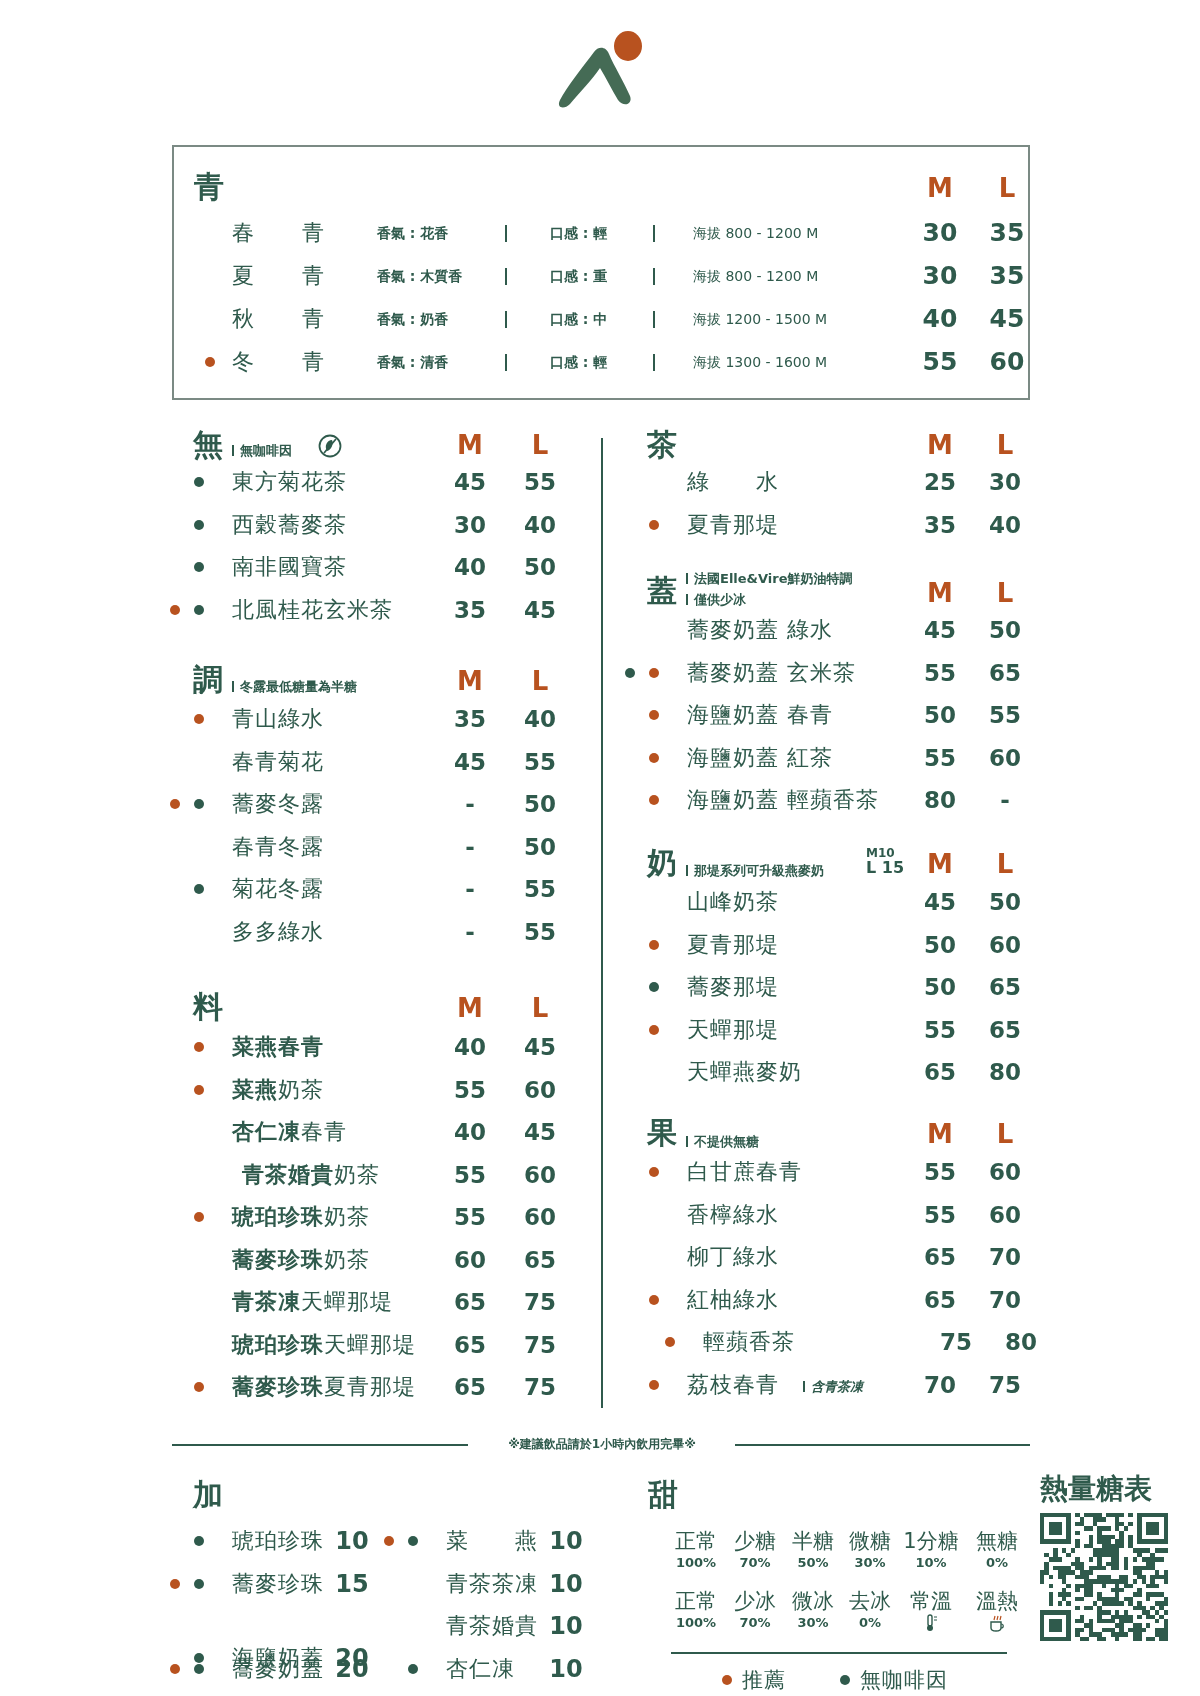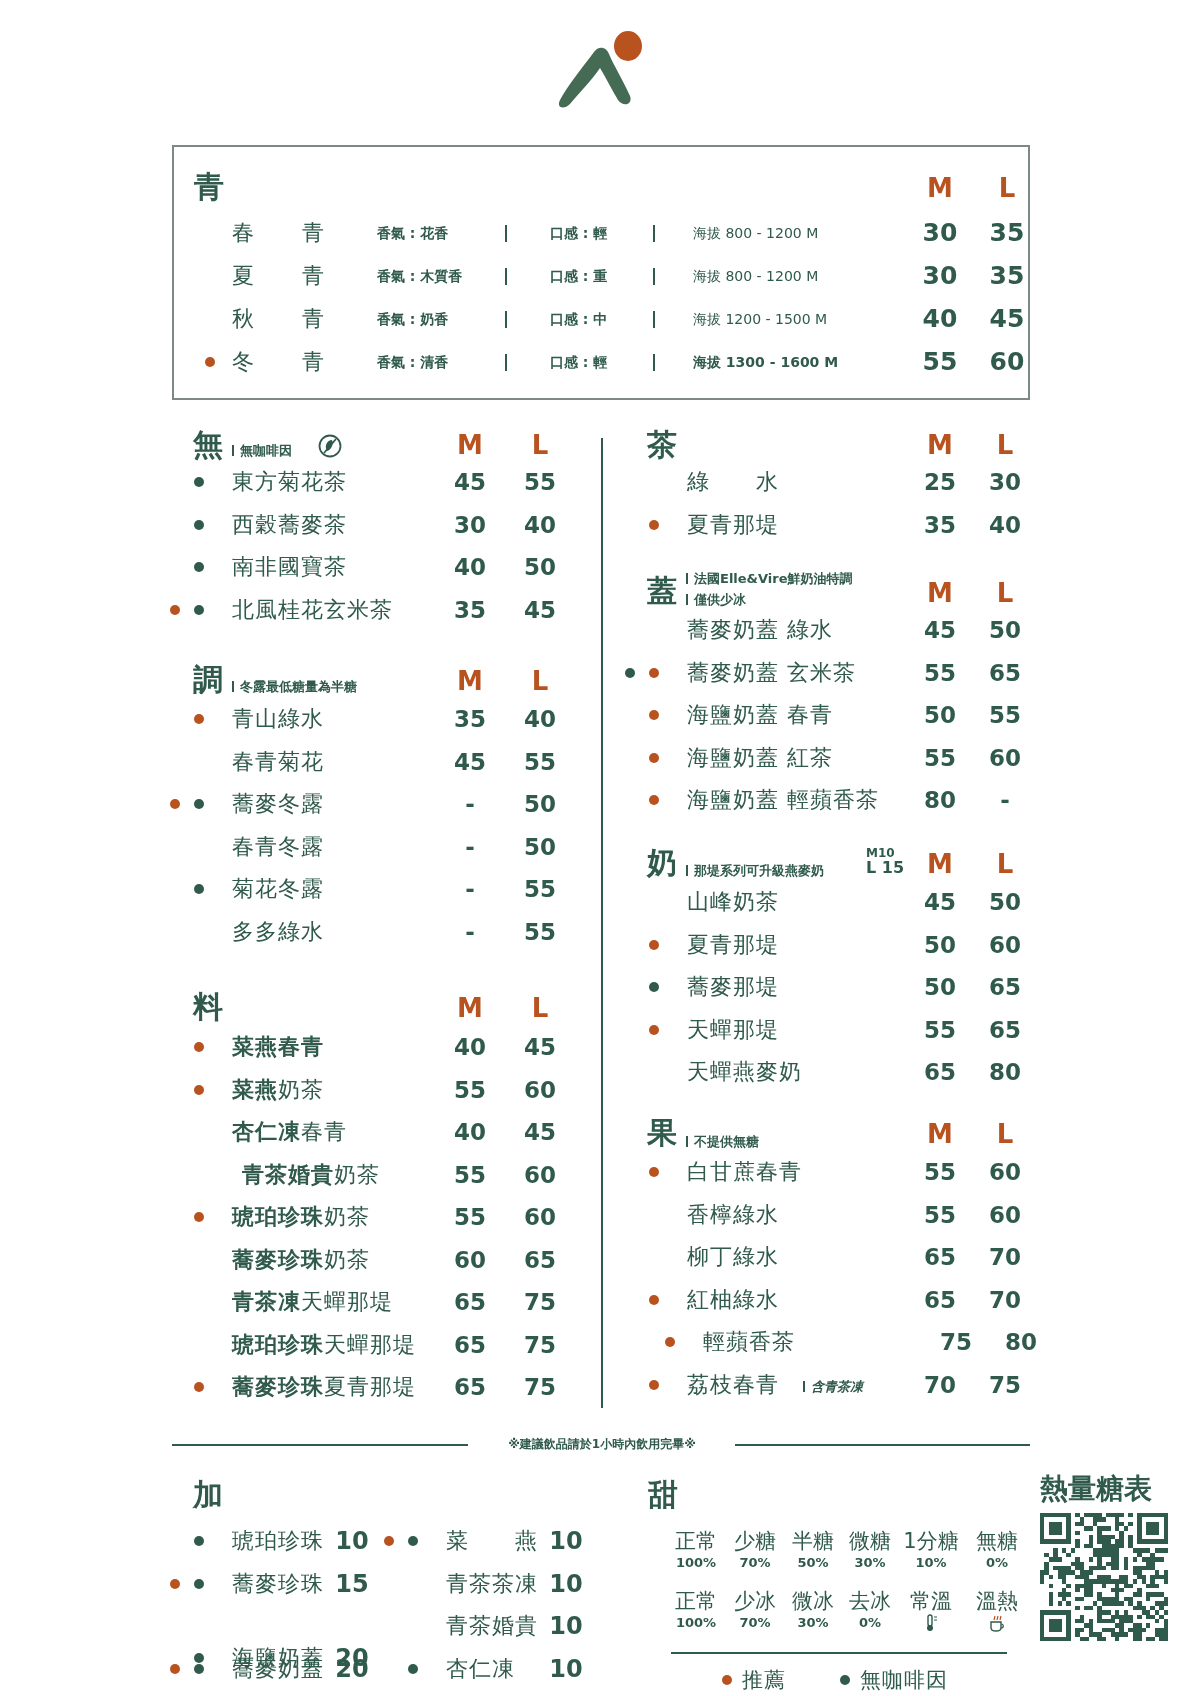--- a/index.html
+++ b/index.html
@@ -79,21 +79,21 @@
       <span class="price" style="left:985px;font-size:25px">45</span>
     </div>
     <div class="row tea-row" style="left:0;top:342px;width:1200px;">
       <span class="dot o" style="left:205px"></span>
       <span class="tname" style="left:232px">冬</span>
       <span class="tname" style="left:302px">青</span>
       <span class="tattr" style="left:377px">香氣 : 清香</span>
       <span style="position:absolute;left:505px;top:12px;width:2px;height:17px;background:#2f5a4c"></span>
       <span class="tattr" style="left:550px">口感 : 輕</span>
       <span style="position:absolute;left:653px;top:12px;width:2px;height:17px;background:#2f5a4c"></span>
-      <span class="tattr" style="left:693px;font-weight:bold;">海拔 1300 - 1600 M</span>
+      <span class="tattr" style="left:693px;font-weight:normal;">海拔 1300 - 1600 M</span>
       <span class="price" style="left:918px;font-size:25px">55</span>
       <span class="price" style="left:985px;font-size:25px">60</span>
     </div>
   </div>
 
 <div class="abs cat" style="left:193px;top:428px;">無</div>
 <div class="abs note" style="left:228px;top:442px;"><span class="bar"></span><span>無咖啡因</span></div>
 <div class="abs" style="left:318px;top:434px;width:24px;height:24px;">
   <svg width="24" height="24" viewBox="0 0 24 24">
       <circle cx="12" cy="12" r="10.5" fill="none" stroke="#2f5a4c" stroke-width="1.8"></circle>

